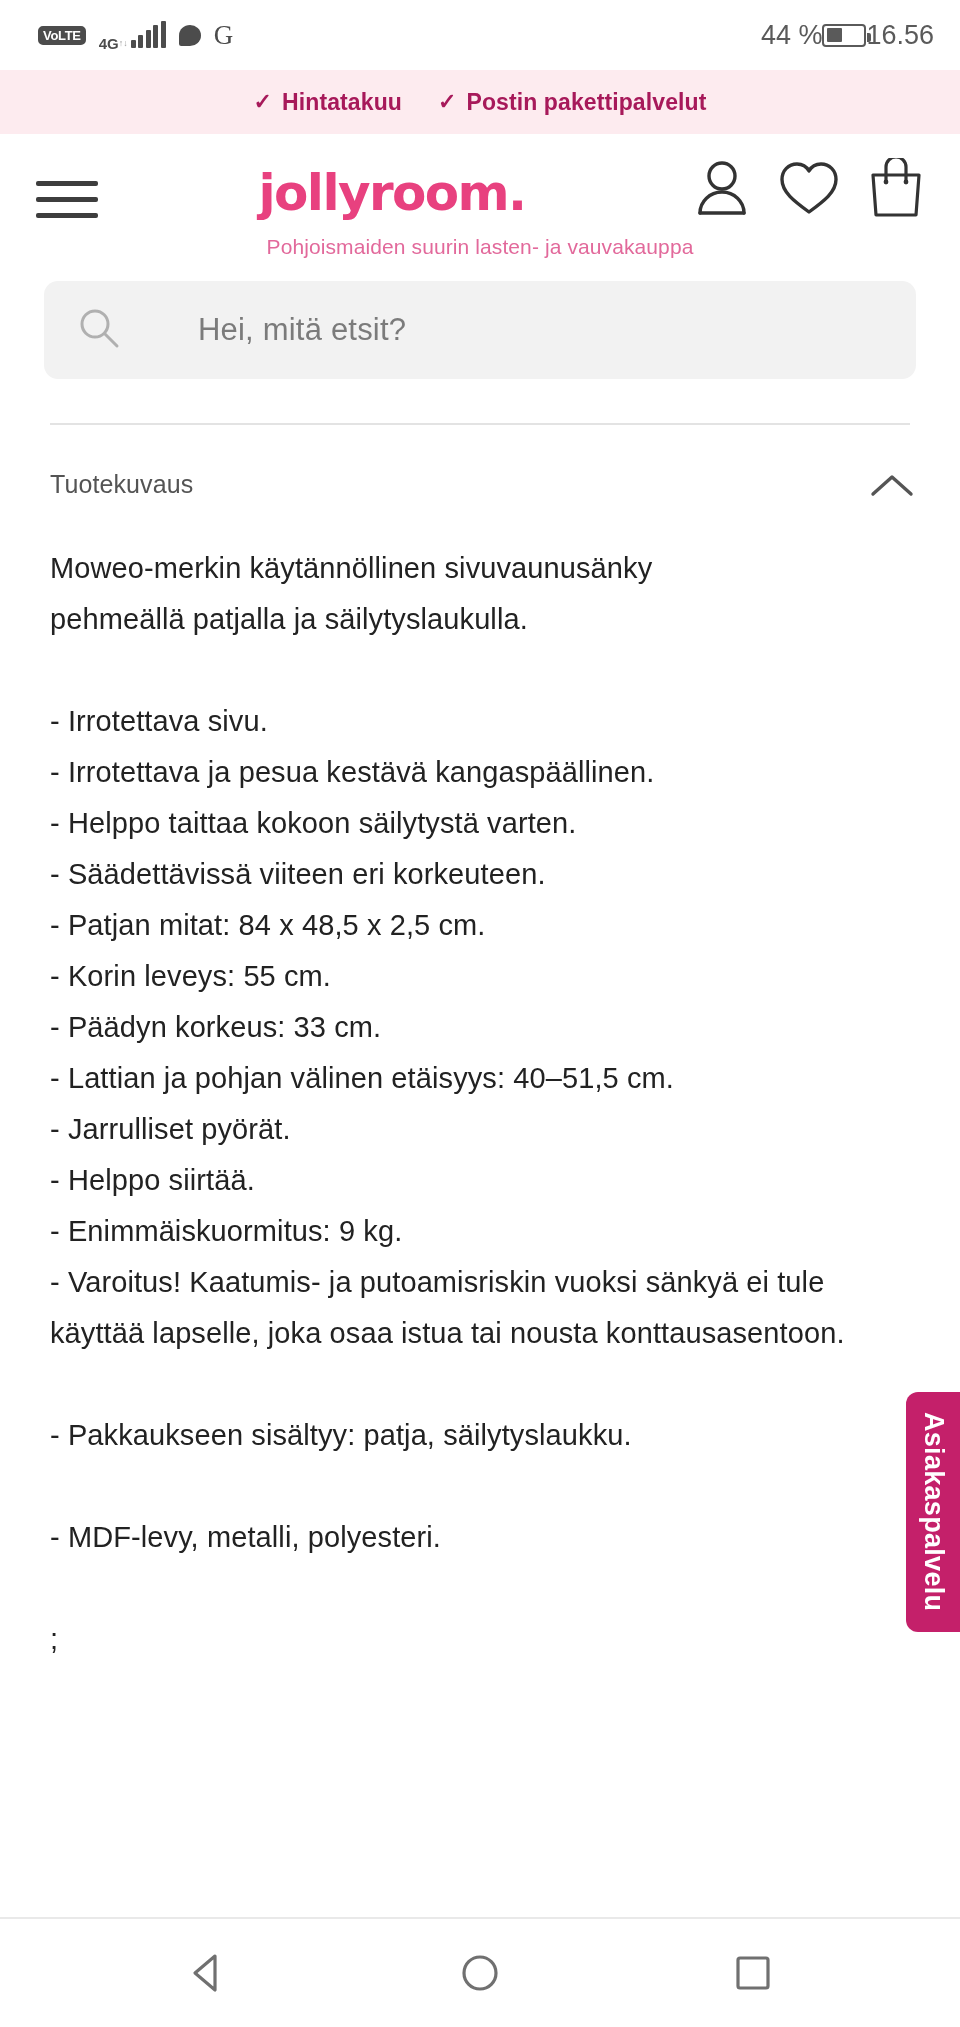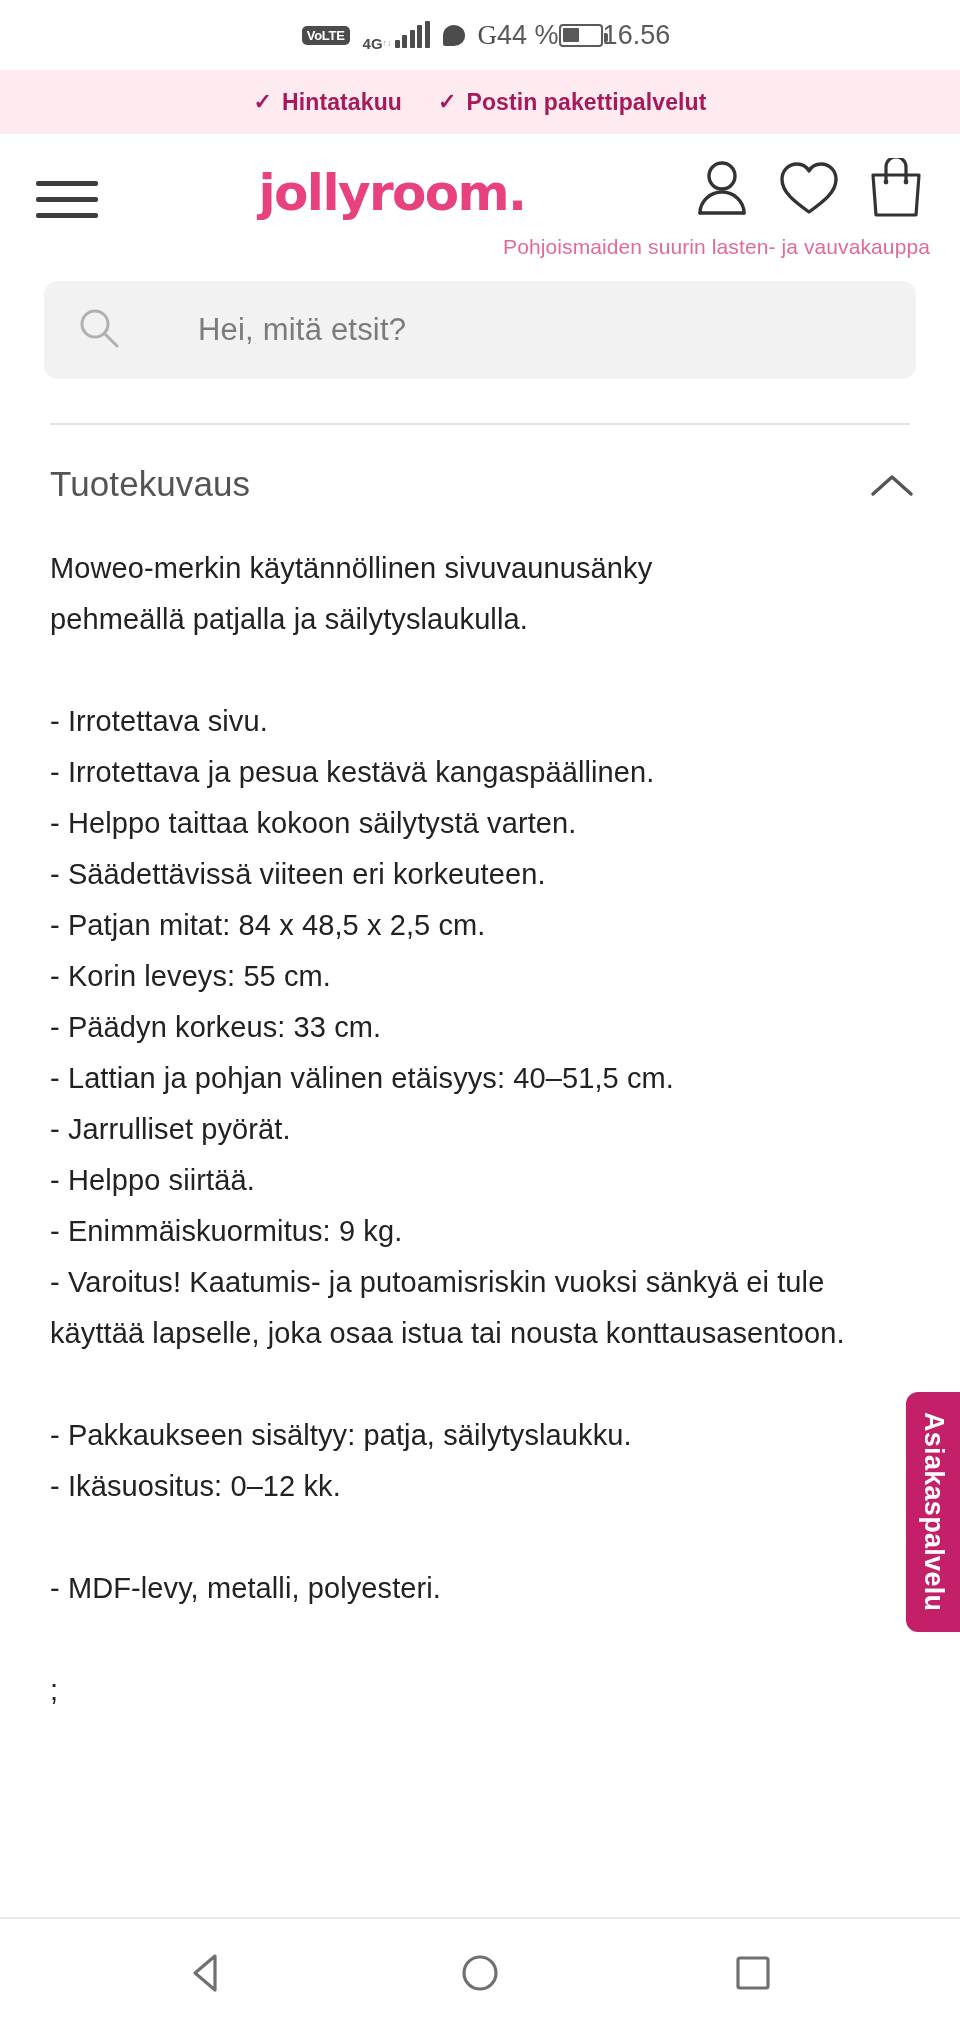--- a/index.html
+++ b/index.html
@@ -8,21 +8,21 @@
     background:#ffffff;
     font-family:"Liberation Sans", sans-serif;
     -webkit-font-smoothing:antialiased;
     overflow:hidden;
   }
   .screen { position:relative; width:960px; height:2027px; background:#fff; }
 
   
   .statusbar{
     height:70px; display:flex; align-items:center;
-    justify-content:center; padding:0 26px 0 38px;
+    justify-content:space-between; padding:0 26px 0 38px;
     background:#fff;
   }
   .sb-left{ display:flex; align-items:center; gap:13px; }
   .volte{
     border:2.5px solid #4c4c4c; border-radius:5px;
     color:#4c4c4c; font-size:13px; font-weight:bold;
     letter-spacing:-.3px; padding:1px 3px; line-height:1;
     background:#4c4c4c; color:#fff;
   }
   .net{ display:flex; align-items:flex-end; gap:2px; }
@@ -75,21 +75,21 @@
     display:flex; align-items:center; padding:0 34px; gap:30px;
   }
   .search .ph{ color:#7b7b7b; font-size:31px; letter-spacing:.2px;margin-left:48px; }
 
   .hr{ height:2px; background:#e3e3e3; margin:44px 50px 0 50px; }
 
   
   .section{ padding:0 50px; }
   .sec-head{ display:flex; align-items:center; justify-content:space-between;
              height:118px; }
-  .sec-title{ color:#545454; font-size:35px; letter-spacing:.1px; }
+  .sec-title{ color:#545454; font-size:25px; letter-spacing:.1px; }
   .chev{ width:40px; height:24px; }
 
   .body-text{ color:#222; font-size:29px; line-height:51px; letter-spacing:.1px; }
   .para{ margin-bottom:51px; }
   .bullets p{ color:#222; font-size:29px; line-height:51px; letter-spacing:.1px;
               white-space:nowrap; }
   .bullets p.wrapline{ white-space:normal; }
   .gap{ height:51px; }
   .semi{ color:#222; font-size:29px; line-height:51px; }
 
@@ -186,21 +186,21 @@
         <span>
           <svg width="56" height="60" viewBox="0 0 56 60">
               <path d="M5 17h46l-3 40H8z" fill="none" stroke="#333" stroke-width="3.2" stroke-linejoin="round"></path>
               <path d="M18 23V9a10 10 0 0 1 20 0v14" fill="none" stroke="#333" stroke-width="3.2" stroke-linecap="round"></path>
               <circle cx="18" cy="24" r="2.4" fill="#333"></circle>
               <circle cx="38" cy="24" r="2.4" fill="#333"></circle>
             </svg>
         </span>
       </div>
     </div>
-    <div style="display:flex;justify-content:flex-end;">
+    <div style="display:flex;justify-content:center;">
       <div class="tagline">Pohjoismaiden suurin lasten- ja vauvakauppa</div>
     </div>
   </div>
 
   <div class="searchwrap">
     <div class="search">
       <span>
         <svg width="42" height="42" viewBox="0 0 42 42">
             <circle cx="17" cy="17" r="13" fill="none" stroke="#b0b0b0" stroke-width="3"></circle>
             <path d="M27 27l12 12" stroke="#b0b0b0" stroke-width="3" stroke-linecap="round"></path>
@@ -235,21 +235,20 @@
       <p>- Patjan mitat: 84 x 48,5 x 2,5 cm.</p>
       <p>- Korin leveys: 55 cm.</p>
       <p>- Päädyn korkeus: 33 cm.</p>
       <p>- Lattian ja pohjan välinen etäisyys: 40–51,5 cm.</p>
       <p>- Jarrulliset pyörät.</p>
       <p>- Helppo siirtää.</p>
       <p>- Enimmäiskuormitus: 9 kg.</p>
       <p class="wrapline">- Varoitus! Kaatumis- ja putoamisriskin vuoksi sänkyä ei tule käyttää lapselle, joka osaa istua tai nousta konttausasentoon.</p>
       <div class="gap"></div>
       <p>- Pakkaukseen sisältyy: patja, säilytyslaukku.</p>
-      <p>- Ikäsuositus: 0–12 kk.</p>
       <div class="gap"></div>
       <p>- MDF-levy, metalli, polyesteri.</p>
       <div class="gap"></div>
       <p class="semi">;</p>
     </div>
   </div>
 
   <div class="support-tab">
     <span>Asiakaspalvelu</span>
   </div>

